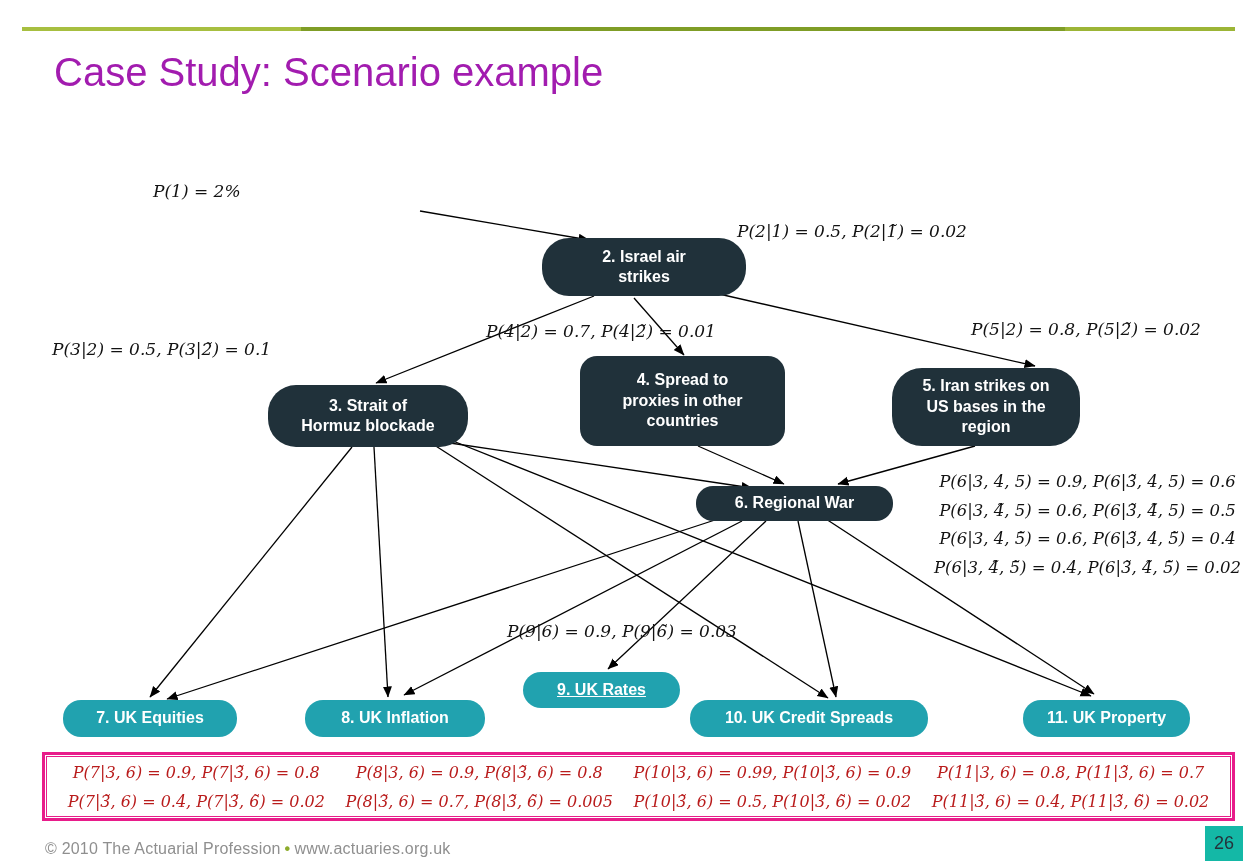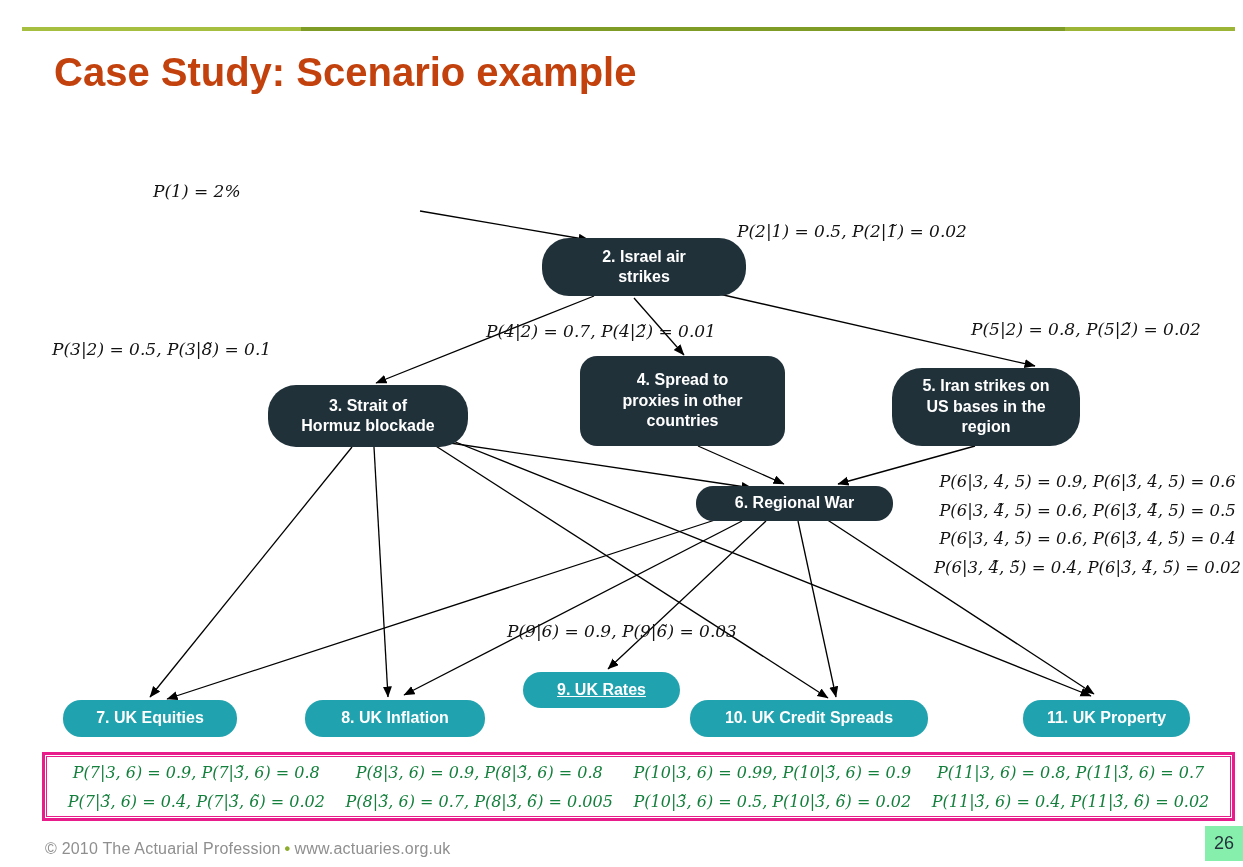--- a/index.html
+++ b/index.html
@@ -1,39 +1,39 @@
 <!DOCTYPE html>
 <html><head>
 <meta charset="utf-8">
 <style>
   html,body{margin:0;padding:0;background:#ffffff;}
   .slide{position:relative;width:1243px;height:867px;background:#ffffff;overflow:hidden;
          font-family:"Liberation Sans",sans-serif;}
   .top-rule{position:absolute;left:22px;top:27px;width:1213px;height:4px;
             background:linear-gradient(to right,#a7bf40 0%,#a7bf40 23%,#7f9d26 23%,#7f9d26 86%,#9cb536 86%,#9cb536 100%);}
-  .title{position:absolute;left:54px;top:50px;margin:0;font-size:40px;font-weight:bold;
-         color:#c2410c;letter-spacing:0;}
+  .title{position:absolute;left:54px;top:50px;margin:0;font-size:40px;font-weight:normal;
+         color:#a21caf;letter-spacing:0;}
   #edges{position:absolute;left:0;top:0;pointer-events:none;}
   #stage{position:absolute;left:0;top:0;width:100%;height:100%;}
   .node{position:absolute;display:flex;align-items:center;justify-content:center;
         text-align:center;color:#ffffff;font-weight:bold;font-size:16px;line-height:1.28;
         white-space:pre-line;box-sizing:border-box;padding:2px 8px;}
   .node.dark{background:#20313a;}
   .node.teal{background:#21a2af;}
   .math{position:absolute;font-family:"DejaVu Serif",serif;font-style:italic;
         font-size:17px;color:#121212;white-space:nowrap;}
   .prob-box{position:absolute;left:42px;top:752px;width:1193px;height:69px;
             border:3px solid #e81c8a;box-sizing:border-box;}
   .prob-inner{position:absolute;left:1px;top:1px;right:1px;bottom:1px;border:1px solid #e81c8a;
               display:flex;align-items:center;justify-content:space-evenly;}
   .prob-col{text-align:center;font-family:"DejaVu Serif",serif;font-style:italic;
-            font-size:16px;line-height:29px;color:#15803d;white-space:nowrap;}
+            font-size:16px;line-height:29px;color:#b91c1c;white-space:nowrap;}
   .footer{position:absolute;left:45px;top:840px;font-size:16px;color:#8f8f8f;letter-spacing:0.2px;}
   .footer .dot{color:#8dac2c;margin:0 4px;font-weight:bold;}
-  .page-badge{position:absolute;left:1205px;top:826px;width:38px;height:35px;background:#86efac;
+  .page-badge{position:absolute;left:1205px;top:826px;width:38px;height:35px;background:#14b8a6;
               color:#25323b;font-size:18px;display:flex;align-items:center;justify-content:center;}
 </style>
 </head>
 <body>
 
 <div class="slide">
   <div class="top-rule"></div>
   <h1 class="title">Case Study: Scenario example</h1>
 
   <svg id="edges" width="1243" height="867" viewBox="0 0 1243 867">
@@ -77,21 +77,21 @@
       <div class="node teal" style="left: 523px; top: 672px; width: 157px; height: 36px; border-radius: 18px; text-decoration: underline;">9. UK Rates</div>
       <div class="node teal" style="left: 690px; top: 700px; width: 238px; height: 37px; border-radius: 18px;">10. UK Credit Spreads</div>
       <div class="node teal" style="left: 1023px; top: 700px; width: 167px; height: 37px; border-radius: 18px;">11. UK Property</div>
       <div class="math" style="left: 153px; top: 181px; text-align: left;">
         <div>P(1) = 2%</div>
       </div>
       <div class="math" style="left: 737px; top: 221px; text-align: left;">
         <div>P(2|1) = 0.5, P(2|1̃) = 0.02</div>
       </div>
       <div class="math" style="left: 52px; top: 339px; text-align: left;">
-        <div>P(3|2) = 0.5, P(3|8̃) = 0.1</div>
+        <div>P(3|2) = 0.5, P(3|2̃) = 0.1</div>
       </div>
       <div class="math" style="left: 486px; top: 321px; text-align: left;">
         <div>P(4|2) = 0.7, P(4|2̃) = 0.01</div>
       </div>
       <div class="math" style="left: 971px; top: 319px; text-align: left;">
         <div>P(5|2) = 0.8, P(5|2̃) = 0.02</div>
       </div>
       <div class="math" style="left: 930px; top: 468px; width: 315px; text-align: center; font-size: 16.5px; line-height: 28.5px;">
         <div>P(6|3, 4, 5) = 0.9, P(6|3̃, 4, 5) = 0.6</div>
         <div>P(6|3, 4̃, 5) = 0.6, P(6|3̃, 4̃, 5) = 0.5</div>

